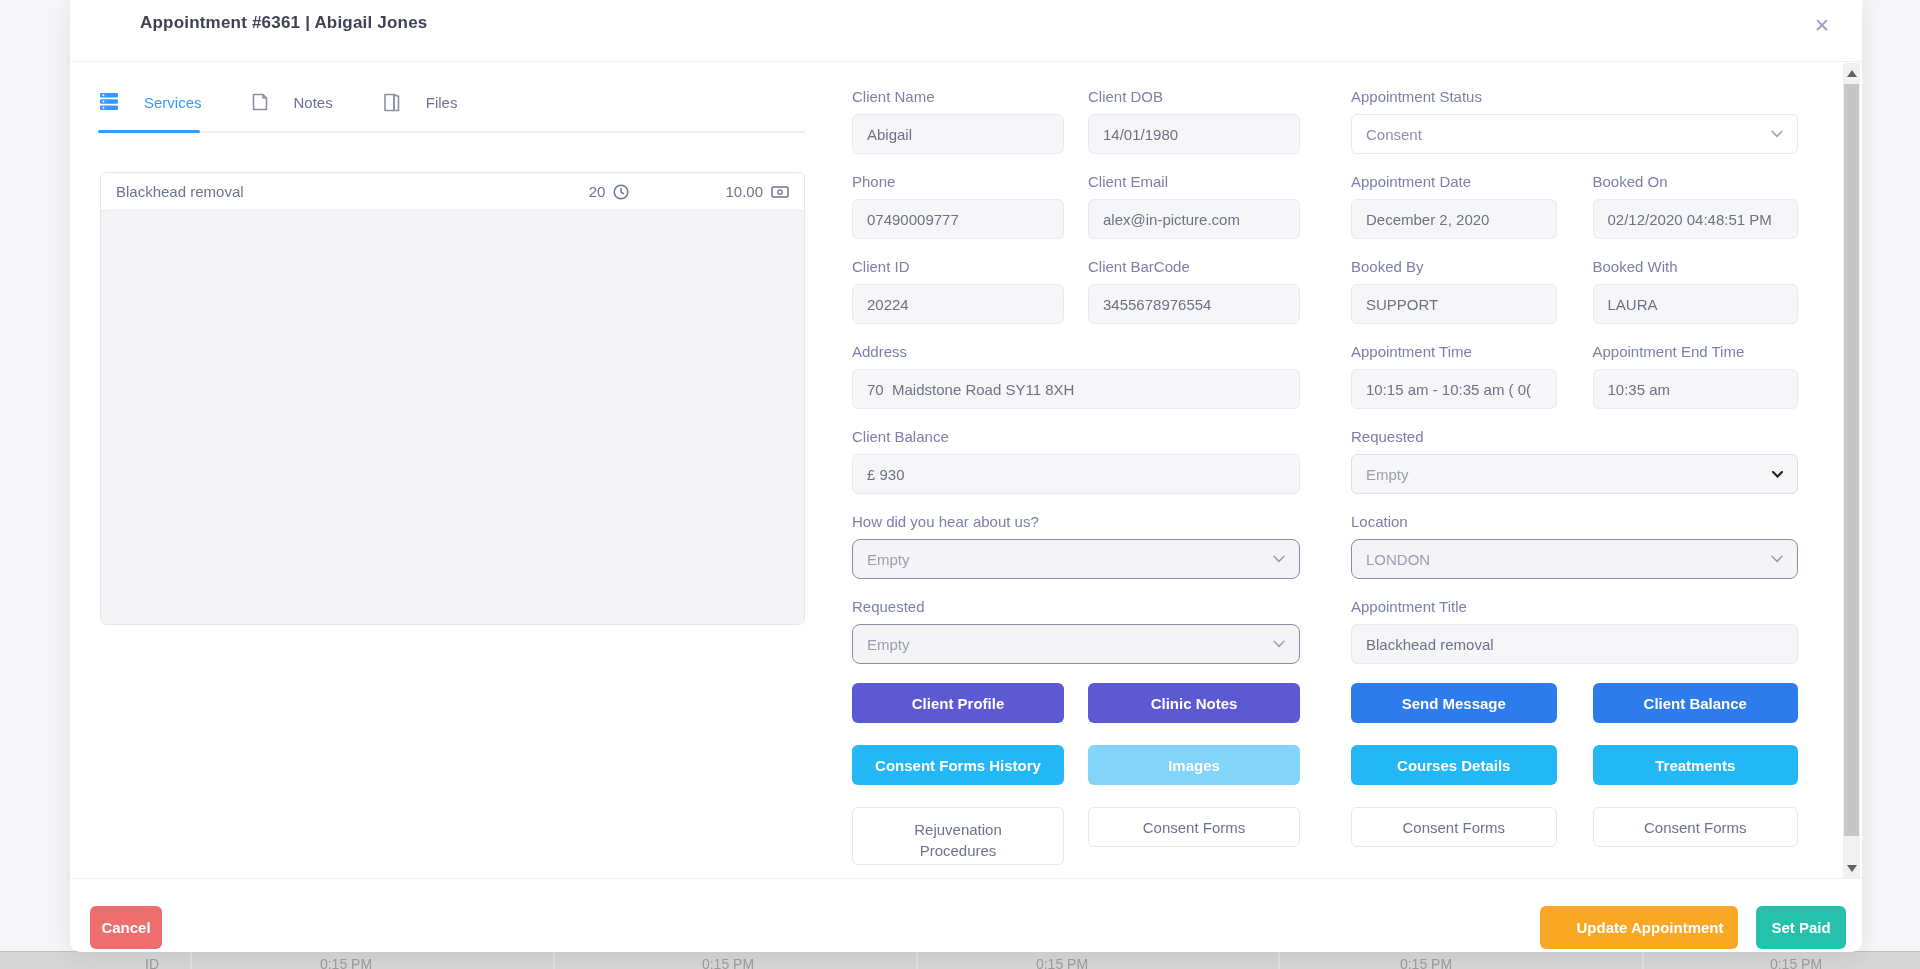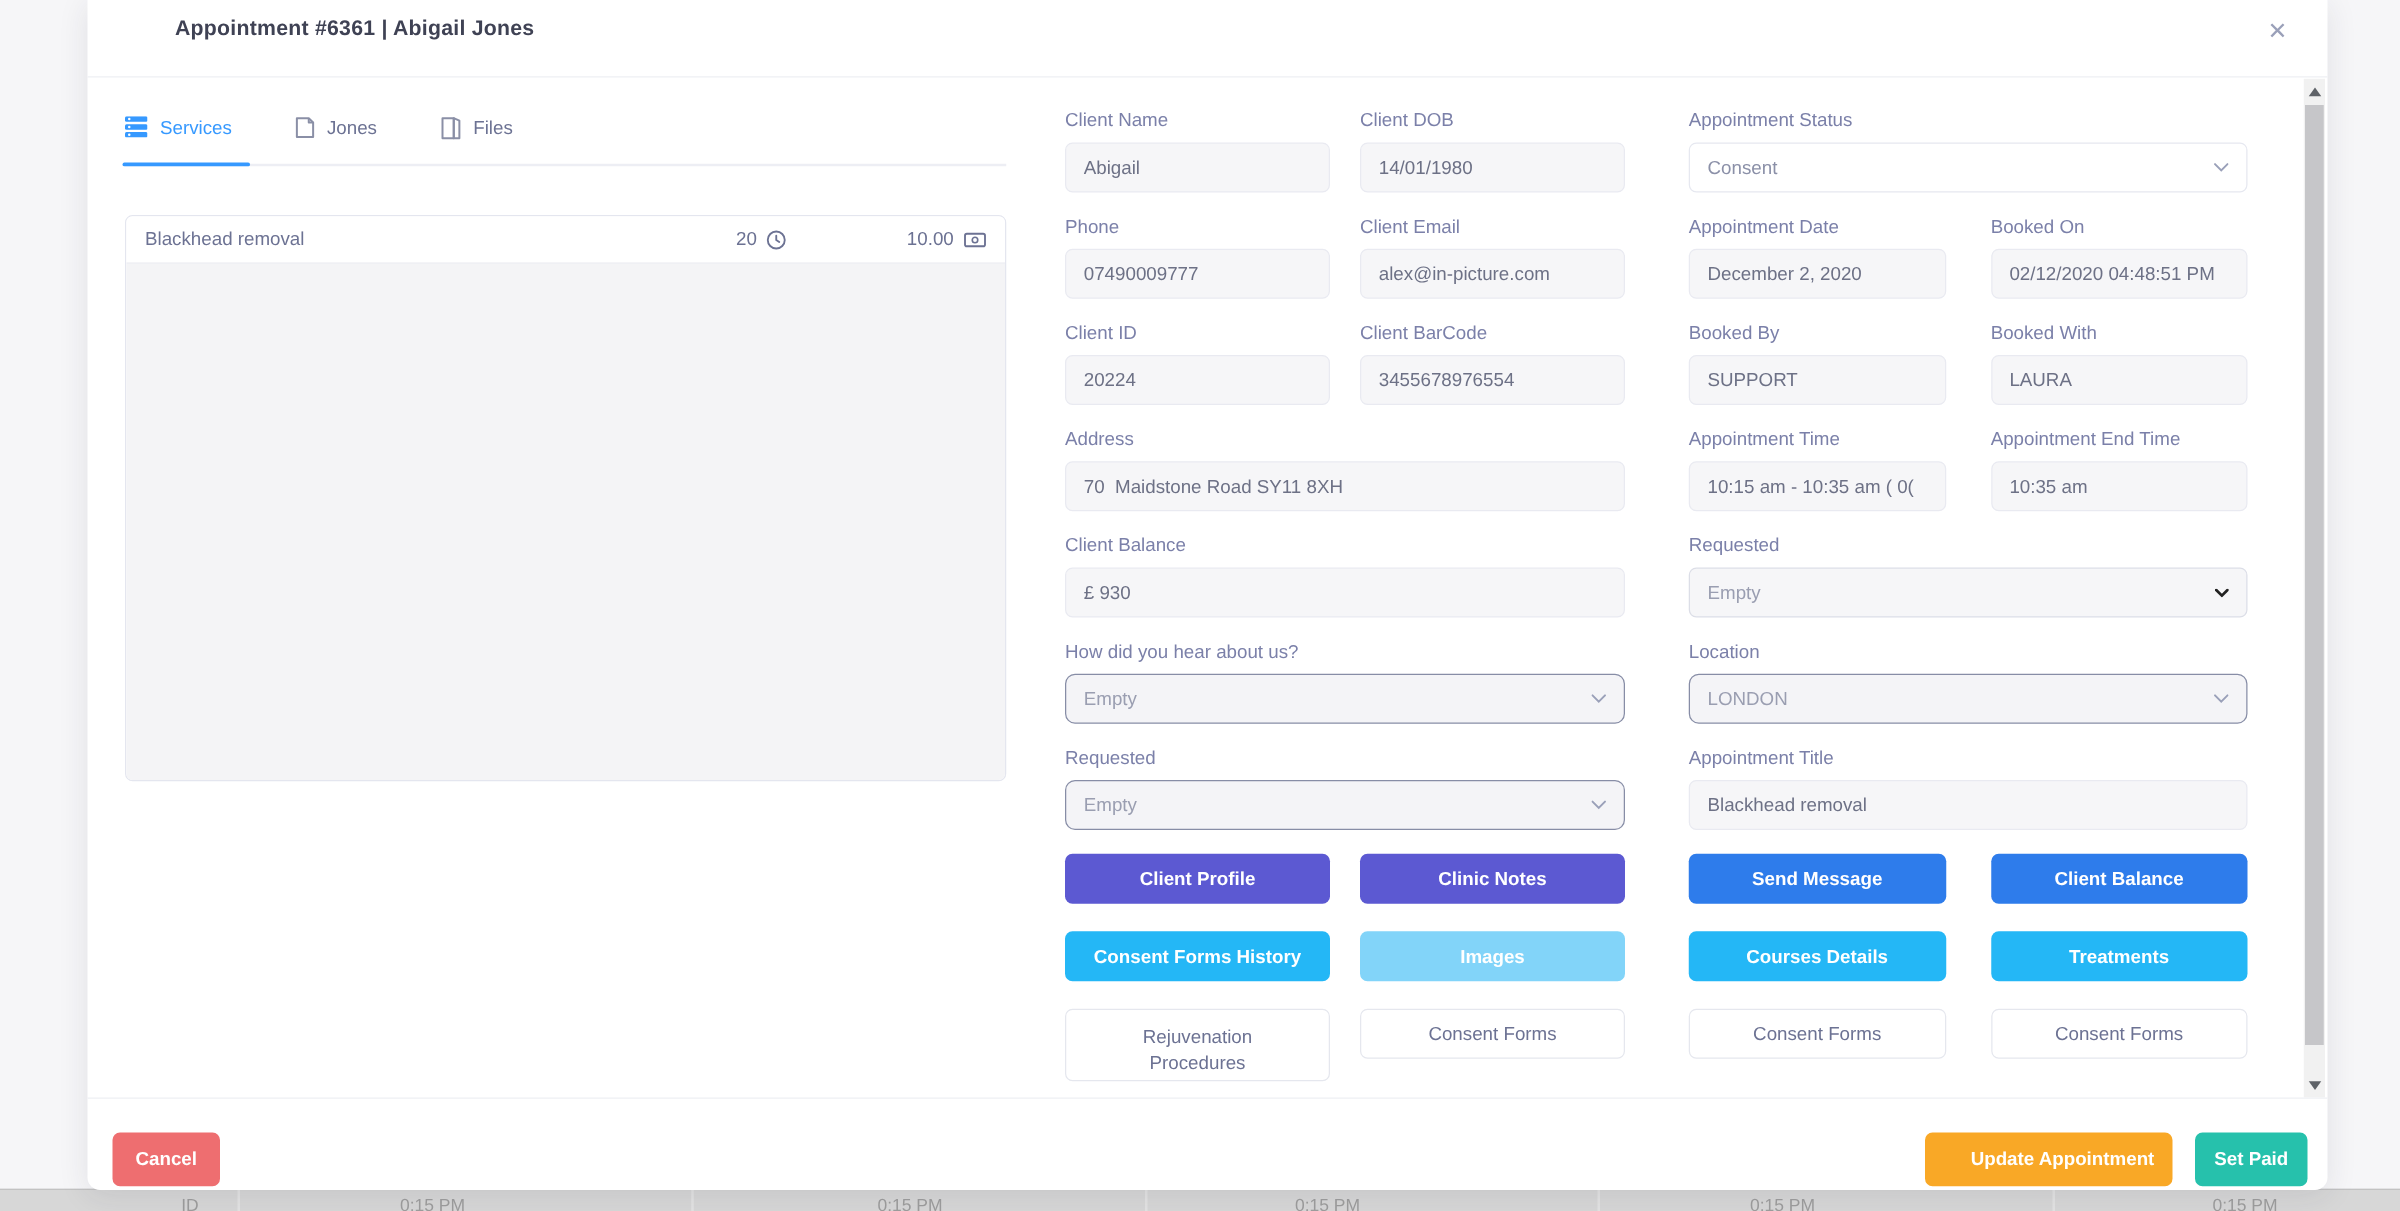--- a/index.html
+++ b/index.html
@@ -21,21 +21,21 @@
   .modal-header { position:absolute; left:0; top:0; width:100%; height:62px;
     border-bottom:1px solid #eef0f4; }
   .modal-title { position:absolute; left:22px; top:13px; font-size:17px; font-weight:700;
     color:#3f4254; letter-spacing:.2px;margin-left:48px; }
   .close-btn { position:absolute; right:28px; top:14px; width:24px; height:24px;
     font-size:19px; color:#9aa0b9; text-align:center; line-height:24px; cursor:pointer; }
 
   
   .tabs { position:absolute; left:30px; top:93px; width:705px; height:40px;
     border-bottom:2px solid #edeef4; display:flex; gap:50px; }
-  .tab { display:flex; align-items:flex-start; gap:10px; font-size:15px; color:#6c7293; cursor:pointer; }
+  .tab { display:flex; align-items:flex-start; gap:26px; font-size:15px; color:#6c7293; cursor:pointer; }
   .tab .tab-label { padding-top:1px; }
   .tab.active { color:#3699ff; }
   .tab-underline { position:absolute; left:-2px; bottom:-2px; width:102px; height:3px;
     background:#3699ff; border-radius:2px; }
 
   
   .service-panel { position:absolute; left:30px; top:172px; width:705px; height:453px;
     border:1px solid #e4e6ef; border-radius:6px; overflow:hidden; }
   .service-row { height:38px; background:#fff; border-bottom:1px solid #e9eaf0;
     display:flex; align-items:center; padding:0 15px; font-size:15px; color:#6c7293; }
@@ -82,21 +82,21 @@
     border-bottom:7px solid #5f6368; }
   .tri-down { width:0; height:0; border-left:5px solid transparent; border-right:5px solid transparent;
     border-top:7px solid #5f6368; }
   .sb-thumb { position:absolute; left:1px; top:21px; width:15px; height:752px; background:#c6c6c9; cursor:grab; }
 
   
   .modal-footer { position:absolute; left:0; top:878px; width:100%; height:74px;
     border-top:1px solid #eef0f4; }
   .foot-btn { position:absolute; top:27px; height:43px; border:none; border-radius:6px;
     font-family:"Liberation Sans",sans-serif; font-size:15px; font-weight:700; color:#fff; cursor:pointer; }
-  .btn-cancel { left:20px; width:86px; background:#ee6e70; }
+  .btn-cancel { left:20px; width:72px; background:#ee6e70; }
   .btn-update { right:124px; width:198px; background:#f9a826;padding-left:22px; }
   .btn-paid { right:16px; width:90px; background:#26c1ac; }
 
   svg { display:block; }
 </style>
 </head>
 <body>
 
 <div class="stage">
 
@@ -136,21 +136,21 @@
         <span class="tab-label">Services</span>
         <span class="tab-underline"></span>
       </div>
       <div class="tab">
         <span>
           <svg width="16" height="18" viewBox="0 0 16 18">
             <path d="M1.5 1.5h9.5l3.5 3.5v11.5h-13z" fill="none" stroke="#8a8fa6" stroke-width="1.6" stroke-linejoin="round"></path>
             <path d="M11 1.5v3.5h3.5" fill="none" stroke="#8a8fa6" stroke-width="1.6" stroke-linejoin="round"></path>
           </svg>
         </span>
-        <span class="tab-label">Jones</span>
+        <span class="tab-label">Notes</span>
       </div>
       <div class="tab">
         <span>
           <svg width="17" height="19" viewBox="0 0 17 19">
             <path d="M2 1.5h9v16h-9z" fill="none" stroke="#8a8fa6" stroke-width="1.6" stroke-linejoin="round"></path>
             <path d="M11 1.5l4.5 2v14l-4.5-0z" fill="none" stroke="#8a8fa6" stroke-width="1.6" stroke-linejoin="round"></path>
           </svg>
         </span>
         <span class="tab-label">Files</span>
       </div>

